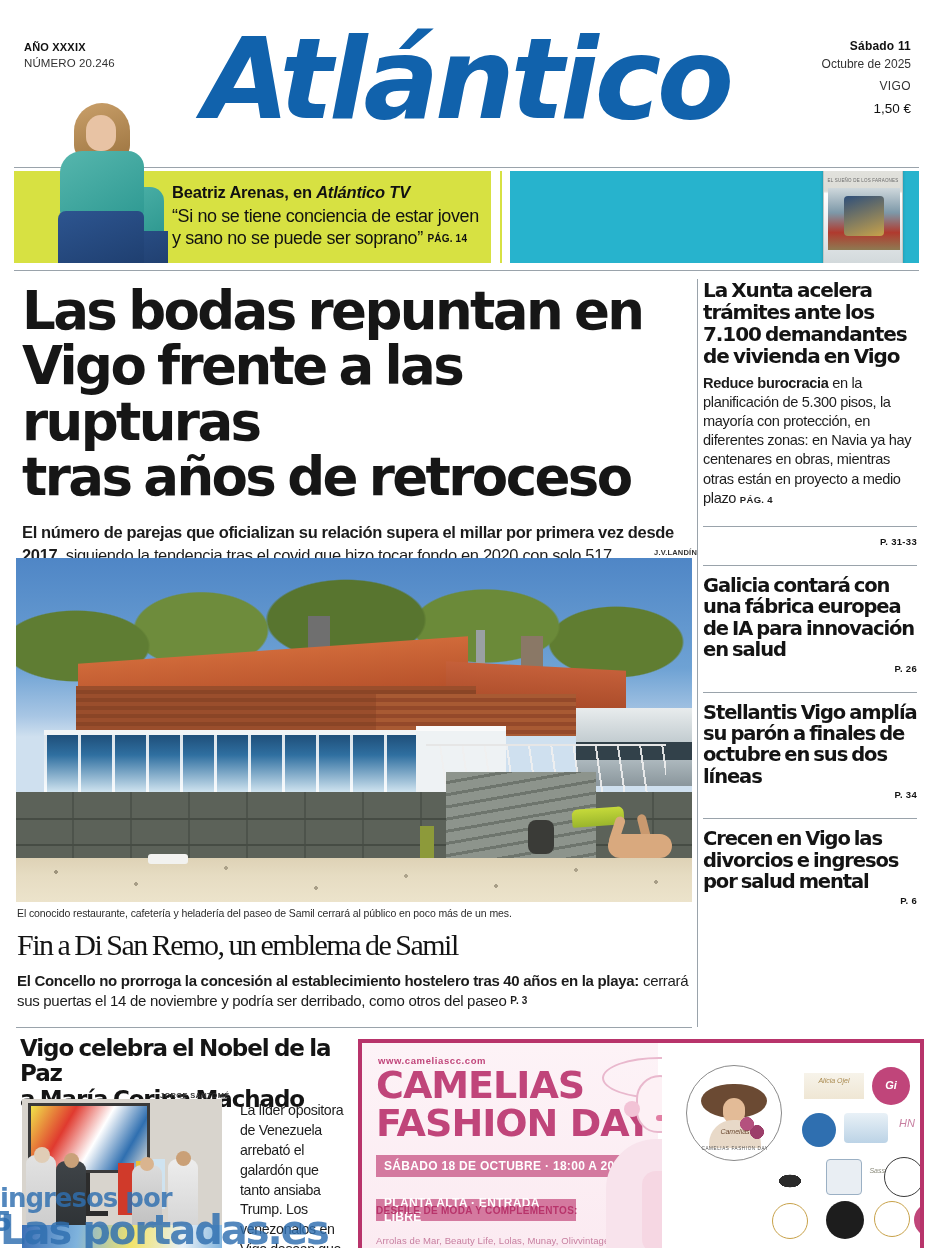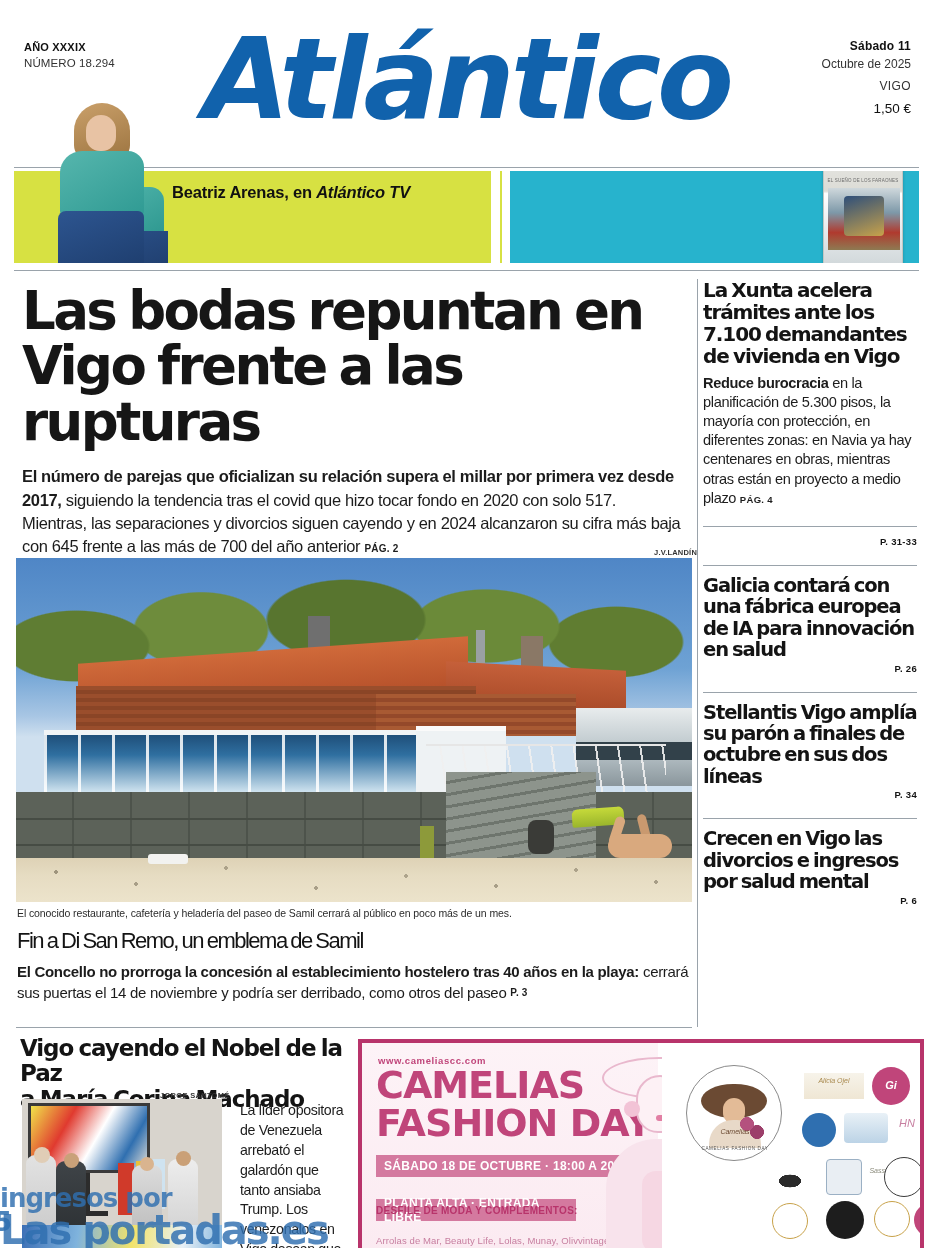--- a/index.html
+++ b/index.html
@@ -167,21 +167,21 @@
                 radial-gradient(circle 2px at 390px 18px, rgba(90,80,60,.4) 99%, transparent),
                 radial-gradient(circle 2px at 480px 28px, rgba(90,80,60,.45) 99%, transparent),
                 radial-gradient(circle 2px at 560px 12px, rgba(90,80,60,.4) 99%, transparent),
                 radial-gradient(circle 2px at 640px 24px, rgba(90,80,60,.45) 99%, transparent); }
   .towel { position:absolute; left:132px; top:296px; width:40px; height:10px; background:#f2f2f0; border-radius:3px; }
 
   
   .caption { position:absolute; left:17px; top:886px; width:676px;
     font-size:10.5px; color:#2b2b2b; letter-spacing:-.1px; }
   .story2 { position:absolute; left:17px; top:908px; width:676px; }
-  .story2 h2 { font-family:Liberation Sans, sans-serif; font-size:22px; font-weight:400;
+  .story2 h2 { font-family:Liberation Serif, serif; font-size:30px; font-weight:400;
     color:#141414; letter-spacing:-1.5px; line-height:1.06; word-spacing:-1px;}
   .story2 .deck2 { margin-top:10px; font-size:15px; line-height:1.35; color:#1c1c1c; letter-spacing:-.3px; }
   .story2 .deck2 b { font-weight:700; }
   .rule-wide { position:absolute; left:16px; top:1006px; width:676px; height:1px; background:#9aa3ab; }
 
   
   .rcol { position:absolute; left:703px; top:258px; width:214px; }
   .rcol-divider { position:absolute; left:697px; top:258px; width:1px; height:748px; background:#9aa3ab; }
   .rc-item { padding-bottom:9px; }
   .rc-h { font-family:"DejaVu Sans", sans-serif; font-weight:700; color:#141414;
@@ -313,21 +313,21 @@
   .l13 { left:246px; top:152px; width:34px; height:34px; background:#c0457a; }
 </style>
 </head>
 <body>
 
 <div class="page">
 
   <div class="masthead">
     <div class="mh-left">
       <div class="mh-year">AÑO XXXIX</div>
-      <div class="mh-number">NÚMERO 18.294</div>
+      <div class="mh-number">NÚMERO 20.246</div>
     </div>
 
     <div class="logo">Atlántico</div>
 
     <div class="mh-woman">
       <div class="w-hair"></div>
       <div class="w-face"></div>
       <div class="w-body"></div>
       <div class="w-legs"></div>
     </div>
@@ -345,39 +345,45 @@
     <div class="promo-rule-bot"></div>
 
     <div class="promo promo-tv">
       <div class="photo">
         <div class="ph-hair"></div>
         <div class="ph-body"></div>
         <div class="ph-legs"></div>
       </div>
       <div class="txt">
         <div class="t1"><span>Beatriz Arenas, en </span><i>Atlántico TV</i></div>
+        <div class="t2">
+          <span>“Si no se tiene conciencia de estar joven</span><br>
+          <span>y sano no se puede ser soprano”</span>
+          <span class="pag-small">PÁG. 14</span>
+        </div>
       </div>
     </div>
 
     <div class="promo-sep"></div>
 
     <div class="promo promo-nov">
       <div class="book">
         <div class="bt">NACHO<br>ARES</div>
         <div class="bs">EL SUEÑO DE LOS FARAONES</div>
         <div class="bimg"></div>
         <div class="bfig"></div>
       </div>
     </div>
   </div>
 
   <div class="lead">
     <h1>
       <span>Las bodas repuntan en</span><br>
       <span>Vigo frente a las rupturas</span><br>
+      <span>tras años de retroceso</span>
     </h1>
     <div class="deck">
       <b>El número de parejas que oficializan su relación supera el millar por primera vez desde 2017,</b><span> siguiendo la tendencia tras el covid que hizo tocar fondo en 2020 con solo 517. Mientras, las separaciones y divorcios siguen cayendo y en 2024 alcanzaron su cifra más baja con 645 frente a las más de 700 del año anterior </span><span class="pag">PÁG. 2</span>
     </div>
   </div>
 
   <div class="credit-main">J.V.LANDÍN</div>
   <div class="mainphoto">
     <div class="sky"></div>
     <div class="trees"></div>
@@ -452,21 +458,21 @@
 
     <div class="rc-item">
       <div class="rc-h small">Crecen en Vigo las divorcios e ingresos por salud mental</div>
       <span class="rc-pag-right">P. 6</span>
     </div>
 
   </div>
 
   <div class="story3">
     <h3>
-      <span>Vigo cayendo el Nobel de la Paz</span><br>
+      <span>Vigo celebra el Nobel de la Paz</span><br>
       <span>a María Corina Machado</span>
     </h3>
   </div>
   <div class="credit3">JORGE SANTOMÉ</div>
 
   <div class="photo3">
     <div class="p3-tv"></div>
     <div class="p3-stand"></div>
     <div class="p3-standbase"></div>
     <div class="p3-flag1"></div>

